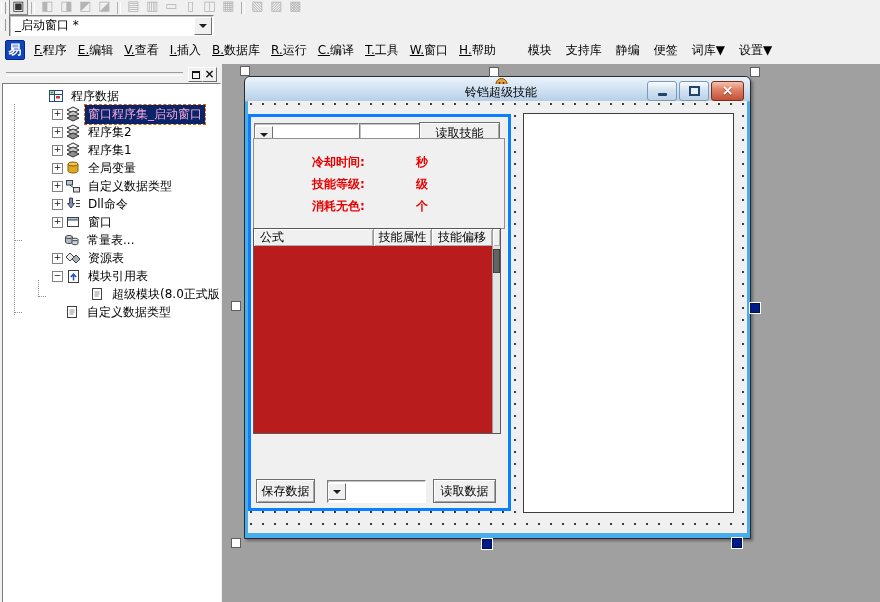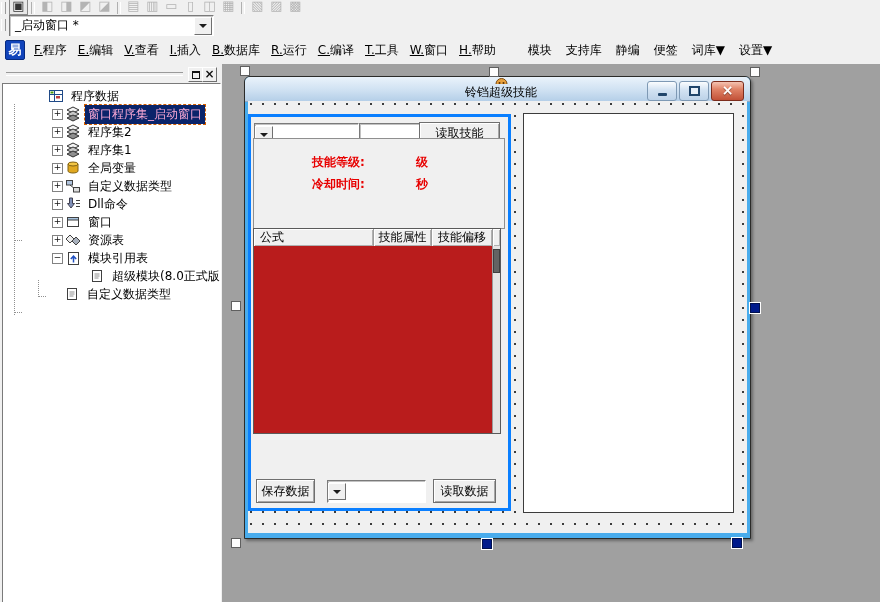--- a/index.html
+++ b/index.html
@@ -248,20 +248,31 @@
             <div class="trow lv1">
               <span class="expand">+</span>
               <span class="ticon">
                 <svg width="16" height="16">
                   <rect x="2.5" y="3.5" width="11" height="9" fill="#fff" stroke="#404040"></rect>
                   <rect x="2.5" y="3.5" width="11" height="2.5" fill="#a8c4e0" stroke="#404040"></rect>
                 </svg>
               </span>
               <span class="tlabel">窗口</span>
             </div>
+            <div class="trow lv1 noexp">
+              <span class="ticon">
+                <svg width="16" height="16">
+                  <path d="M1.5 5v5c0 .9 1.6 1.5 3.5 1.5s3.5-.6 3.5-1.5V5" fill="#b0bcd0" stroke="#404040"></path>
+                  <ellipse cx="5" cy="5" rx="3.5" ry="1.5" fill="#d2dae6" stroke="#404040"></ellipse>
+                  <path d="M8 7.5v4c0 .7 1.3 1.2 3 1.2s3-.5 3-1.2v-4" fill="#c8d4e4" stroke="#404040"></path>
+                  <ellipse cx="11" cy="7.5" rx="3" ry="1.3" fill="#e2e8f0" stroke="#404040"></ellipse>
+                </svg>
+              </span>
+              <span class="tlabel">常量表...</span>
+            </div>
             <div class="trow lv1">
               <span class="expand">+</span>
               <span class="ticon">
                 <svg width="16" height="16">
                   <path d="M5 3 L9 7 5 11 1 7Z" fill="#ececec" stroke="#404040"></path>
                   <path d="M11 5 L15 9 11 13 7 9Z" fill="#a8b0bc" stroke="#404040"></path>
                 </svg>
               </span>
               <span class="tlabel">资源表</span>
             </div>
@@ -327,26 +338,30 @@
                 </span>
             </div>
             <div class="edit panel-edit">
               <span class="cval"></span>
             </div>
             <div class="btn3d read-skill-btn">读取技能</div>
 
             <div class="stats-box">
               <div>
                   <div class="stat-row">
+                    <span class="stat-label">冷却时间:</span>
+                    <span class="stat-unit">秒</span>
+                  </div>
+                  <div class="stat-row">
                     <span class="stat-label">技能等级:</span>
                     <span class="stat-unit">级</span>
                   </div>
                   <div class="stat-row">
-                    <span class="stat-label">冷却时间:</span>
-                    <span class="stat-unit">秒</span>
+                    <span class="stat-label">消耗无色:</span>
+                    <span class="stat-unit">个</span>
                   </div>
                 </div>
             </div>
 
             <div class="listview">
               <div class="lv-header">
                   <div class="hcell first" style="width: 113px;">
                     <span>公式</span>
                   </div>
                   <div class="hcell" style="width: 57px;">

